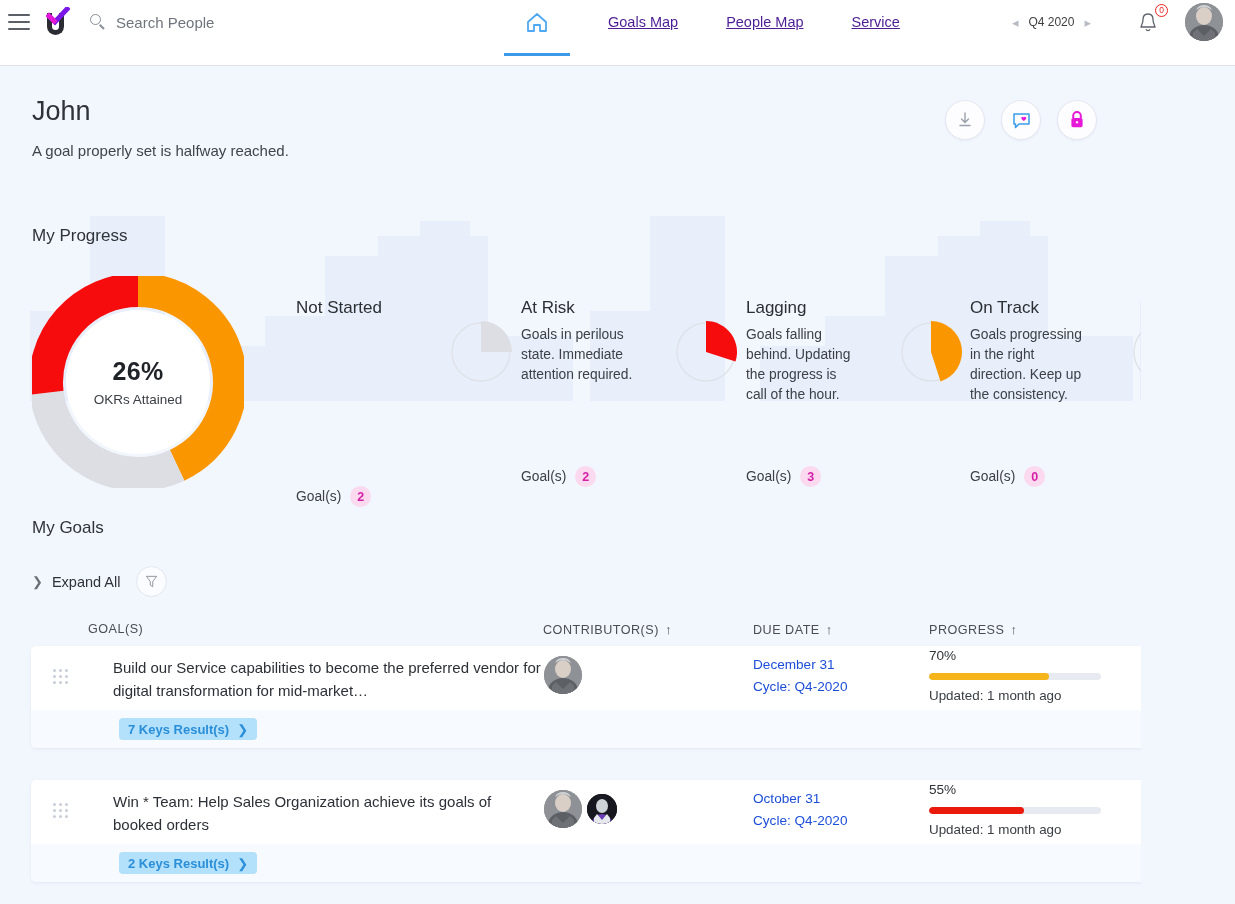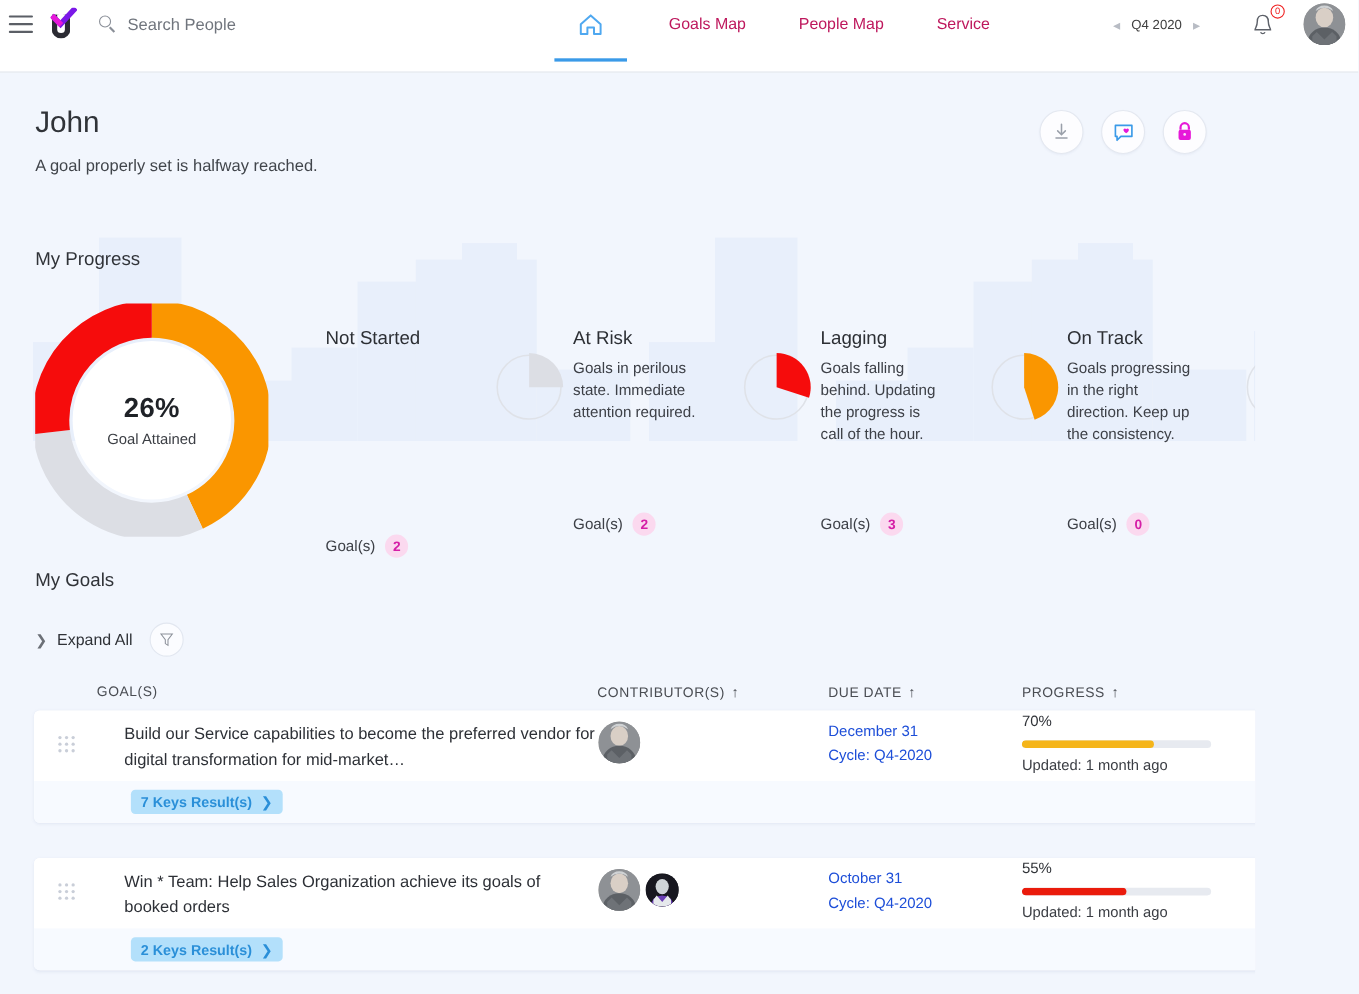--- a/index.html
+++ b/index.html
@@ -43,21 +43,21 @@
   }
   .search-input::placeholder { color: #70757d; }
 
   .home-tab {
     width: 66px; height: 44px; display: flex; align-items: center; justify-content: center;
     position: relative; cursor: pointer; margin-left: 84px;
   }
   .home-tab .bar { position: absolute; bottom: -12px; left: 0; width: 66px; height: 3px; background: #3a9ae8; }
 
   .navlinks { display: flex; align-items: center; margin-left: 14px; }
-  .navlink { font-size: 14.5px; color: #be185d; padding: 0 24px; cursor: pointer; }
+  .navlink { font-size: 14.5px; color: #4c1d95; padding: 0 24px; cursor: pointer; text-decoration: underline; }
 
   .period { margin-left: auto; display: flex; align-items: center; }
   .period .arrow { color: #b8bcc4; font-size: 13px; padding: 0 10px; cursor: pointer; }
   .period .label { font-size: 12px; color: #404040; }
 
   .bell-wrap { position: relative; width: 36px; height: 30px; margin-left: 32px; cursor: pointer; }
   .bell-badge {
     position: absolute; right: 1px; top: -3px; min-width: 13px; height: 13px;
     border: 1.4px solid #ef2121; border-radius: 7px; color: #ef2121;
     font-size: 8.5px; line-height: 10px; text-align: center; background: #fff; padding: 0 2px;
@@ -264,21 +264,21 @@
     <svg viewBox="0 0 212 212" width="212" height="212">
       <g id="donut-segments" transform="rotate(-90 106 106)">
           <path d="M 198 106 A 92 92 0 0 1 22.72946533297045 145.11544523927893" stroke="#FA9600" stroke-width="34" fill="none"></path>
           <path d="M 22.72946533297045 145.11544523927893 A 92 92 0 0 1 95.14798202212219 14.642276156814091" stroke="#DCDEE4" stroke-width="34" fill="none"></path>
           <path d="M 95.14798202212219 14.642276156814091 A 92 92 0 0 1 198 105.99999999999997" stroke="#F60C0C" stroke-width="34" fill="none"></path>
         </g>
       <circle cx="106" cy="106" r="72" fill="#ffffff"></circle>
     </svg>
     <div class="donut-label">
       <div class="donut-pct">26%</div>
-      <div class="donut-sub">Goal Attained</div>
+      <div class="donut-sub">OKRs Attained</div>
     </div>
   </div>
 
   <div class="status-card" style="left:296px">
     <div class="status-head">Not Started</div>
     <div class="status-goals" style="top:188px">
       <span>Goal(s)</span>
       <span class="pill">2</span>
     </div>
     <svg class="mini-pie" viewBox="0 0 64 64">

